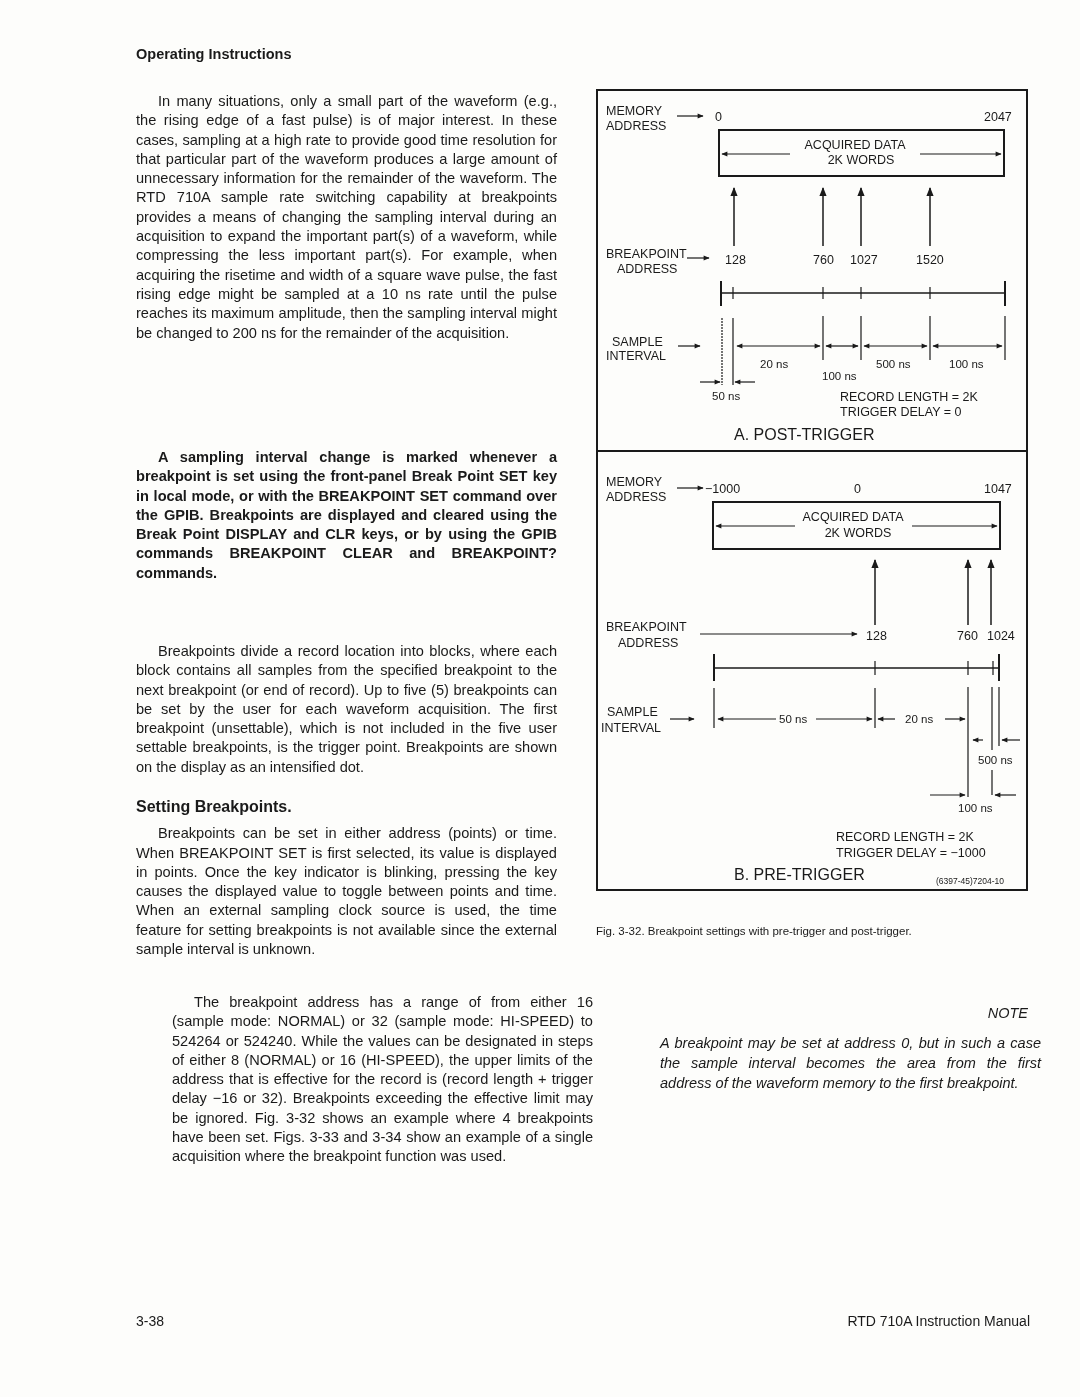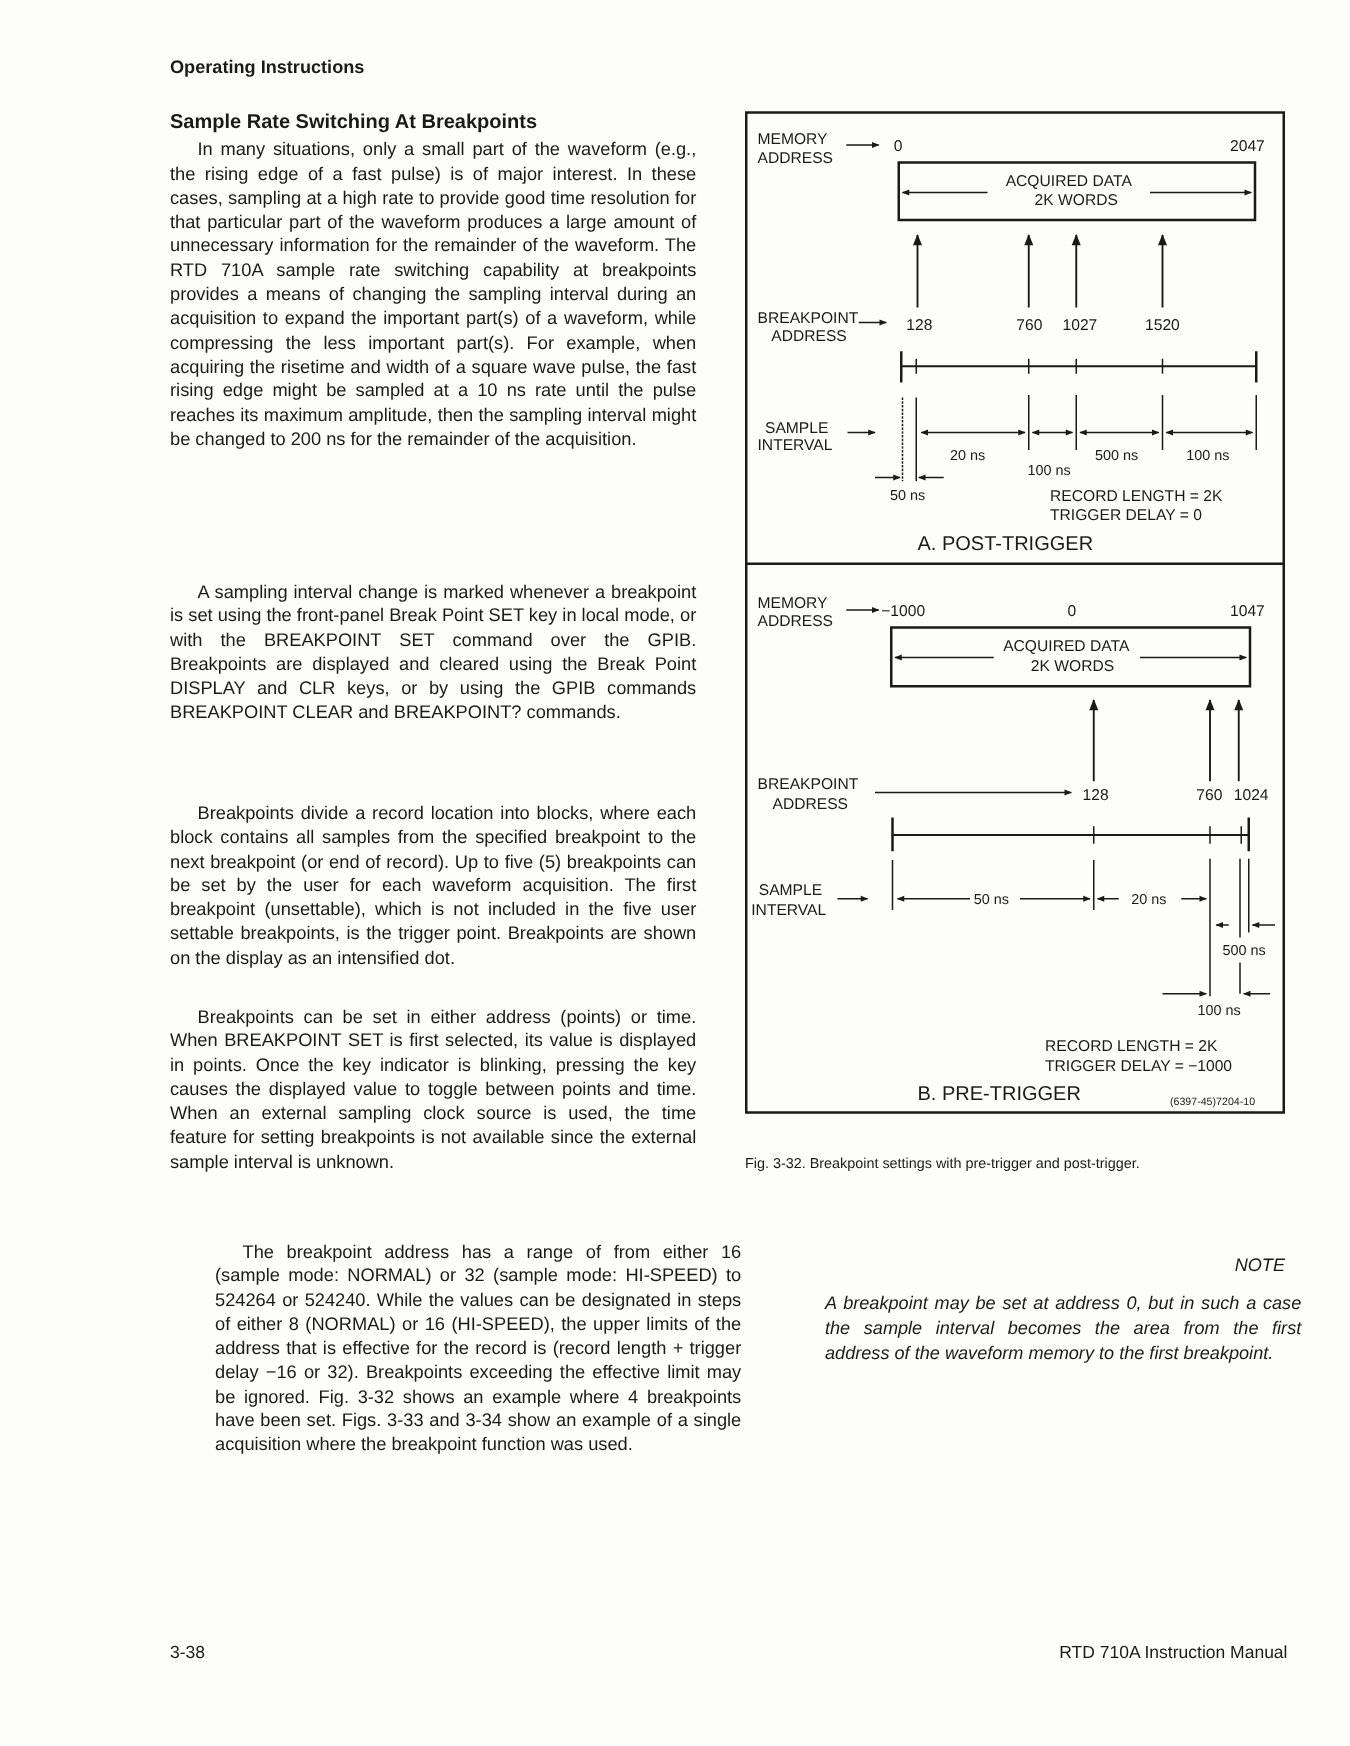--- a/index.html
+++ b/index.html
@@ -18,30 +18,30 @@
   .note-body { left: 617px; top: 1033px; width: 381px; font-size: 14.5px; line-height: 20px; font-style: italic; text-align: justify; margin-left: 43px; }
   .folio { left: 136px; top: 1313px; font-size: 14px; }
   .manual { left: 838px; top: 1313px; font-size: 14px; width: 192px; text-align: right; }
 </style>
 </head>
 <body>
 
 <div class="abs running-head">Operating Instructions</div>
 
 <div class="abs col" style="top:88px;">
-  <h2 class="sec">Sample Rate Switching At Breakpoints</h2>
   <p style="margin-top:4px;">In many situations, only a small part of the waveform (e.g., the rising edge of a fast pulse) is of major interest. In these cases, sampling at a high rate to provide good time resolution for that particular part of the waveform produces a large amount of unnecessary information for the remainder of the waveform. The RTD 710A sample rate switching capability at breakpoints provides a means of changing the sampling interval during an acquisition to expand the important part(s) of a waveform, while compressing the less important part(s). For example, when acquiring the risetime and width of a square wave pulse, the fast rising edge might be sampled at a 10 ns rate until the pulse reaches its maximum amplitude, then the sampling interval might be changed to 200 ns for the remainder of the acquisition.</p>
 </div>
-<div class="abs col" style="top:465px;">
+<div class="abs col" style="top:448px;font-weight:bold;">
   <p>A sampling interval change is marked whenever a breakpoint is set using the front-panel Break Point SET key in local mode, or with the BREAKPOINT SET command over the GPIB. Breakpoints are displayed and cleared using the Break Point DISPLAY and CLR keys, or by using the GPIB commands BREAKPOINT CLEAR and BREAKPOINT? commands.</p>
 </div>
 <div class="abs col" style="top:604px;margin-top:38px;">
   <p>Breakpoints divide a record location into blocks, where each block contains all samples from the specified breakpoint to the next breakpoint (or end of record). Up to five (5) breakpoints can be set by the user for each waveform acquisition. The first breakpoint (unsettable), which is not included in the five user settable breakpoints, is the trigger point. Breakpoints are shown on the display as an intensified dot.</p>
 </div>
 <div class="abs col" style="top:797px;">
+  <h2 class="sec">Setting Breakpoints.</h2>
   <p style="margin-top:8px;">Breakpoints can be set in either address (points) or time. When BREAKPOINT SET is first selected, its value is displayed in points. Once the key indicator is blinking, pressing the key causes the displayed value to toggle between points and time. When an external sampling clock source is used, the time feature for setting breakpoints is not available since the external sample interval is unknown.</p>
 </div>
 <div class="abs col" style="top:993px;margin-left:36px;">
   <p>The breakpoint address has a range of from either 16 (sample mode: NORMAL) or 32 (sample mode: HI-SPEED) to 524264 or 524240. While the values can be designated in steps of either 8 (NORMAL) or 16 (HI-SPEED), the upper limits of the address that is effective for the record is (record length + trigger delay −16 or 32). Breakpoints exceeding the effective limit may be ignored. Fig. 3-32 shows an example where 4 breakpoints have been set. Figs. 3-33 and 3-34 show an example of a single acquisition where the breakpoint function was used.</p>
 </div>
 
 <div class="abs fig-box"></div>
 <div class="abs fig-divider"></div>
 
 <svg class="abs" style="left:0;top:0;" width="1080" height="1397">

